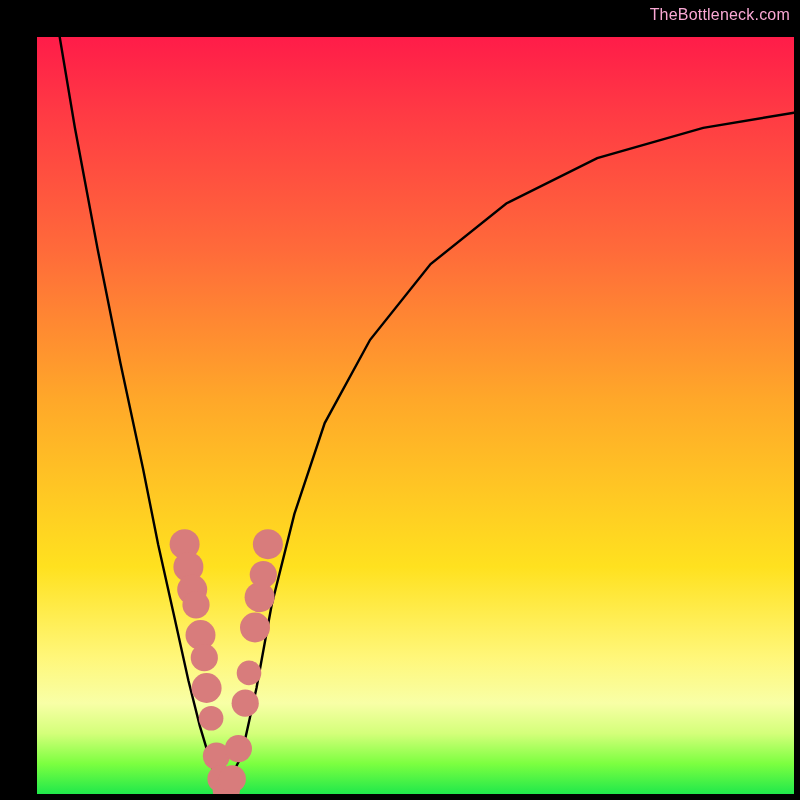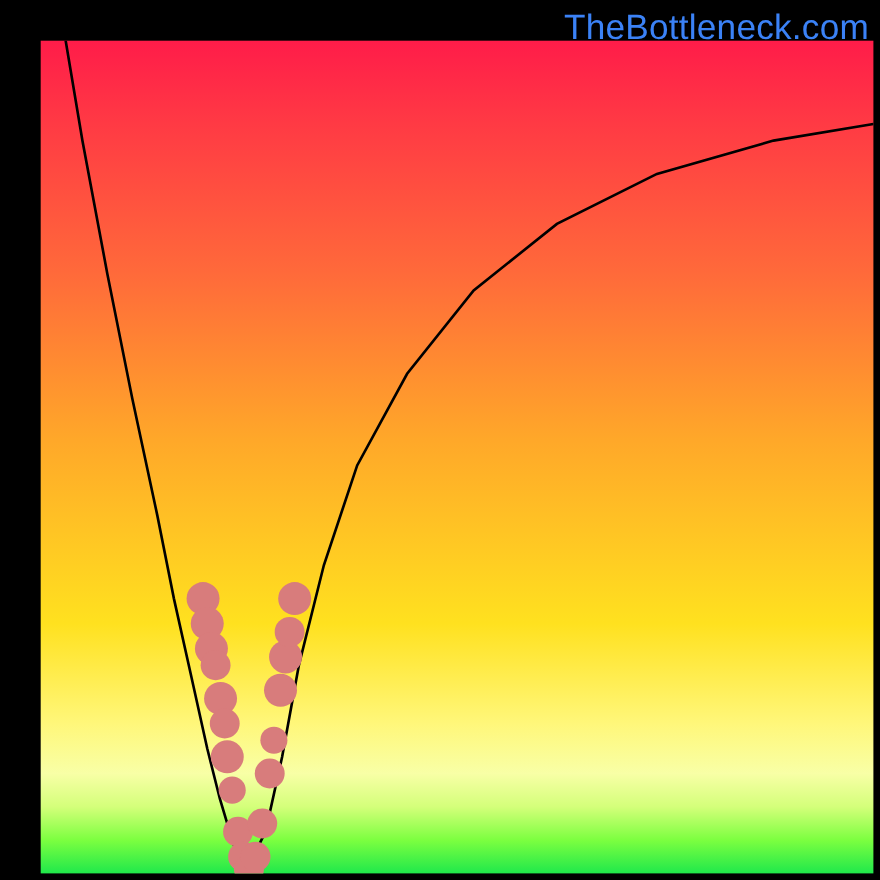--- a/index.html
+++ b/index.html
@@ -34,22 +34,22 @@
       #f8ffa6 88%,
       #d4ff7a 92%,
       #7cff40 96%,
       #20e84b 100%
     );
   }
   .watermark {
     position: absolute;
     top: 6px;
     right: 10px;
-    color: #3b82f6;
-    font-size: 32px;
+    color: #f9a8d4;
+    font-size: 16px;
     font-weight: 500;
     letter-spacing: 0.2px;
     user-select: none;
   }
   svg.curve {
     position: absolute;
     inset: 0;
     width: 757px;
     height: 757px;
   }

